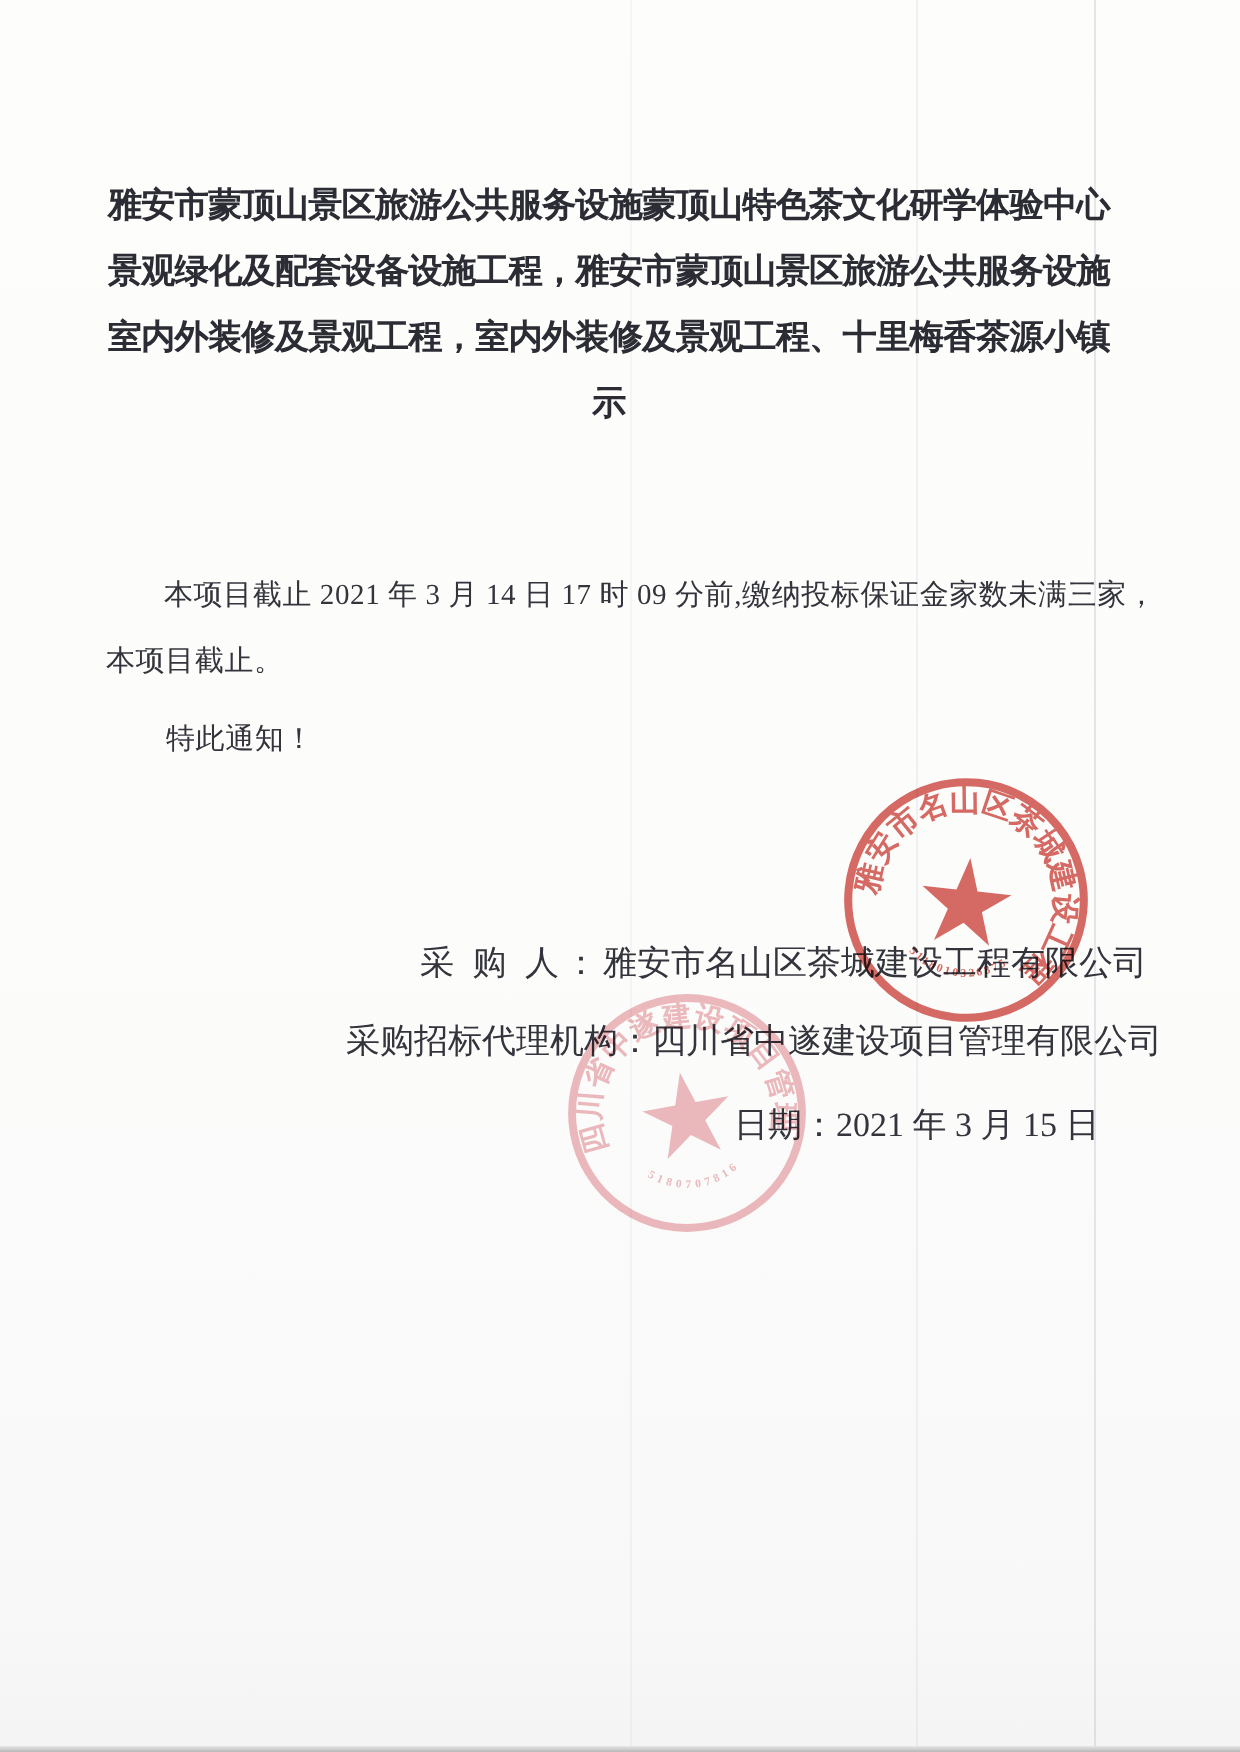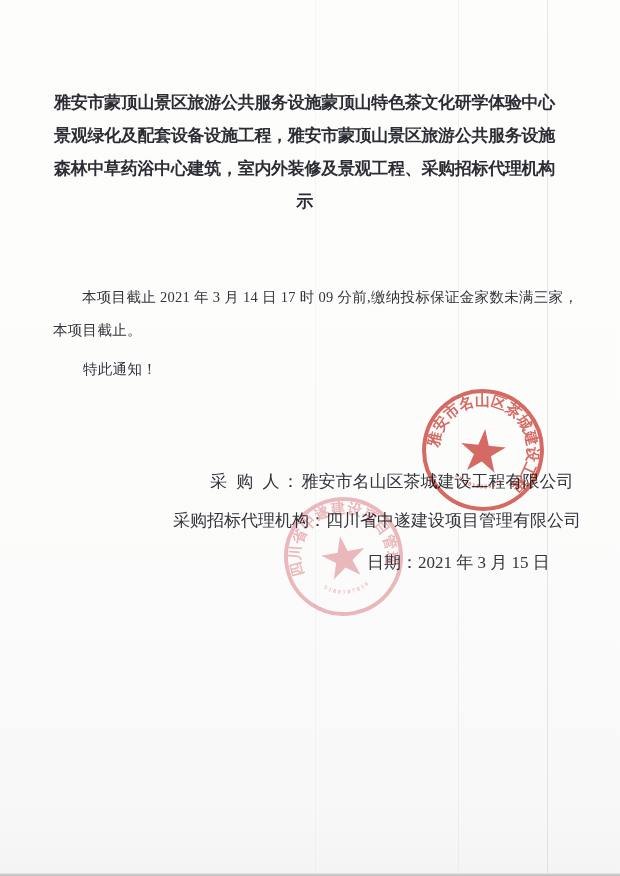--- a/index.html
+++ b/index.html
@@ -57,21 +57,21 @@
 
 <div class="page">
 
   <div class="streak s1"></div>
   <div class="streak s2"></div>
   <div class="streak s3"></div>
 
   <div class="title">
     <div>雅安市蒙顶山景区旅游公共服务设施蒙顶山特色茶文化研学体验中心</div>
     <div>景观绿化及配套设备设施工程，雅安市蒙顶山景区旅游公共服务设施</div>
-    <div>森林中草药浴中心建筑，室内外装修及景观工程、采购招标代理机构</div>
+    <div>室内外装修及景观工程，室内外装修及景观工程、十里梅香茶源小镇</div>
     <div>示</div>
   </div>
 
   <div class="bodyline b1">本项目截止 2021 年 3 月 14 日 17 时 09 分前,缴纳投标保证金家数未满三家，</div>
   <div class="bodyline b2">本项目截止。</div>
   <div class="bodyline notice">特此通知！</div>
 
   <div class="sig sig1">
     <span class="label">采 购 人：</span><span>雅安市名山区茶城建设工程有限公司</span>
   </div>

